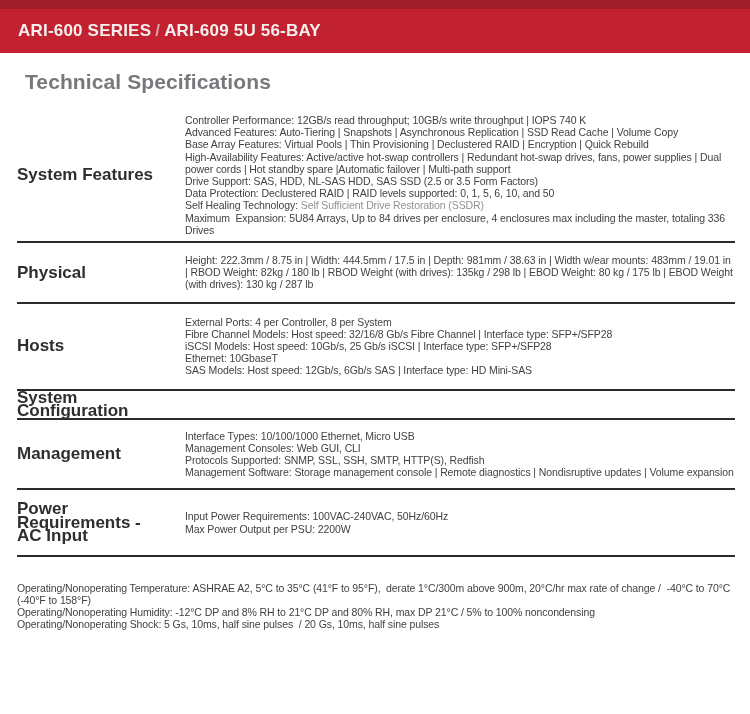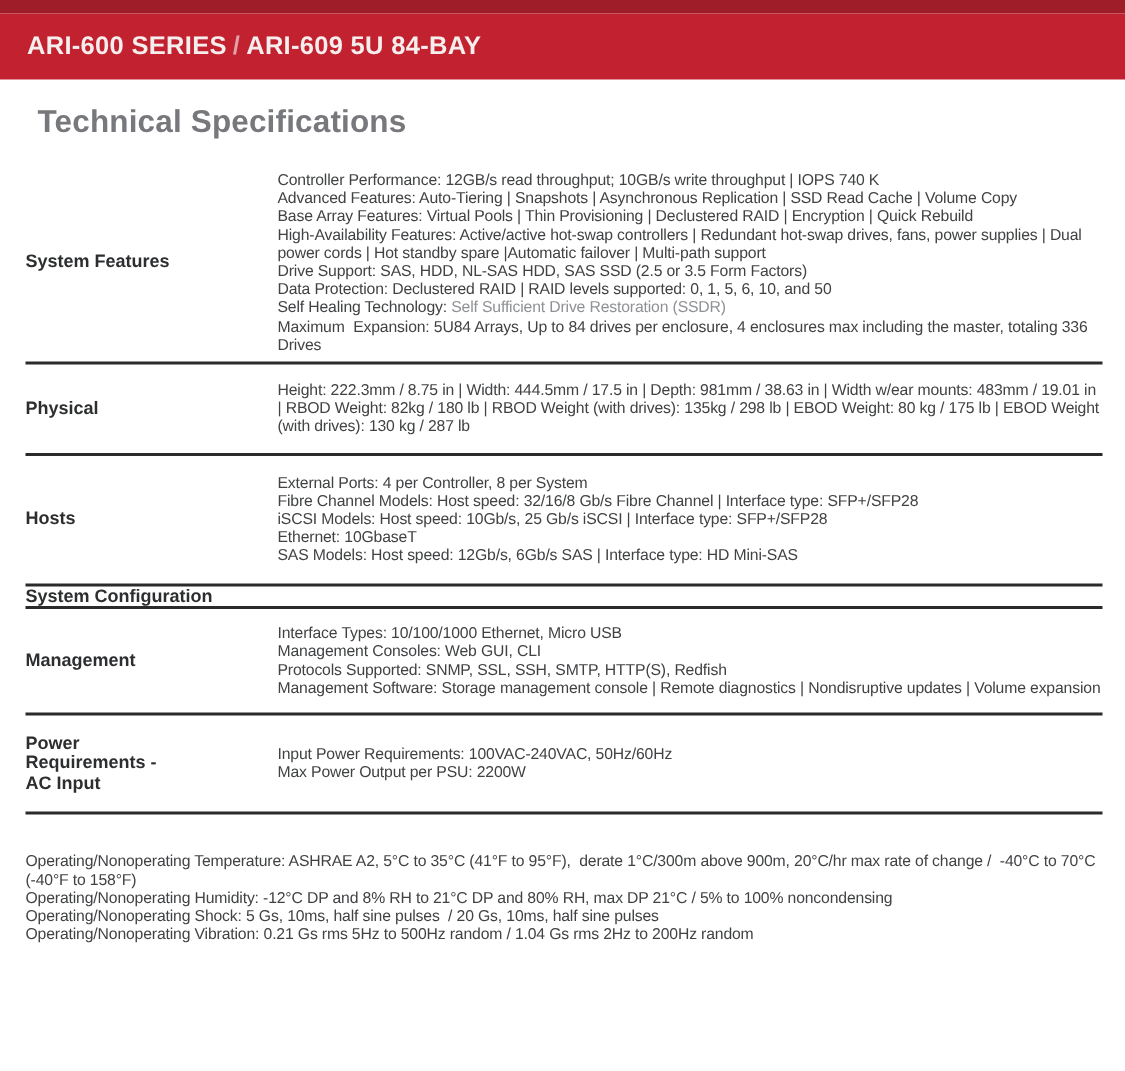--- a/index.html
+++ b/index.html
@@ -41,21 +41,21 @@
   .spec-table { margin: 12px 15px 0 17px; }
   .spec-row {
     display: flex;
     align-items: center;
     border-bottom: 2px solid #2b2b2b;
   }
   .spec-row:last-child { border-bottom: none; }
   .spec-label {
     width: 168px;
     flex-shrink: 0;
-    font-size: 12px;
+    font-size: 17px;
     font-weight: bold;
     color: #2d2e30;
     line-height: 13.5px;
     white-space: pre-line;
     padding-right: 12px;
   }
   .spec-content {
     flex: 1;
     font-size: 10.5px;
     color: #414244;
@@ -76,21 +76,21 @@
 </style>
 </head>
 <body>
 
 <div class="page">
 
   <div class="top-strip"></div>
 
   <div class="header-bar">
     <div class="header-title">
-      <span>ARI-600 SERIES</span><span class="sep">/</span><span>ARI-609 5U 84-BAY</span>
+      <span>ARI-600 SERIES</span><span class="sep">/</span><span>ARI-609 5U 56-BAY</span>
     </div>
   </div>
 
   <h1 class="page-title">Technical Specifications</h1>
 
   <div class="spec-table">
   <div class="spec-row">
     <div class="spec-label">System Features</div>
     <div class="spec-content">
           <p class="spec-line">Controller Performance: 12GB/s read throughput; 10GB/s write throughput | IOPS 740 K</p>
@@ -144,18 +144,17 @@
           <p class="spec-line">Input Power Requirements: 100VAC-240VAC, 50Hz/60Hz</p>
           <p class="spec-line">Max Power Output per PSU: 2200W</p>
         </div>
   </div>
 
   <div class="spec-row">
     <div class="spec-content">
           <p class="spec-line">Operating/Nonoperating Temperature: ASHRAE A2, 5°C to 35°C (41°F to 95°F),  derate 1°C/300m above 900m, 20°C/hr max rate of change /  -40°C to 70°C  (-40°F to 158°F)</p>
           <p class="spec-line">Operating/Nonoperating Humidity: -12°C DP and 8% RH to 21°C DP and 80% RH, max DP 21°C / 5% to 100% noncondensing</p>
           <p class="spec-line">Operating/Nonoperating Shock: 5 Gs, 10ms, half sine pulses  / 20 Gs, 10ms, half sine pulses</p>
-          <p class="spec-line">Operating/Nonoperating Vibration: 0.21 Gs rms 5Hz to 500Hz random / 1.04 Gs rms 2Hz to 200Hz random</p>
         </div>
   </div>
 </div>
 
 </div>
 
 </body></html>

